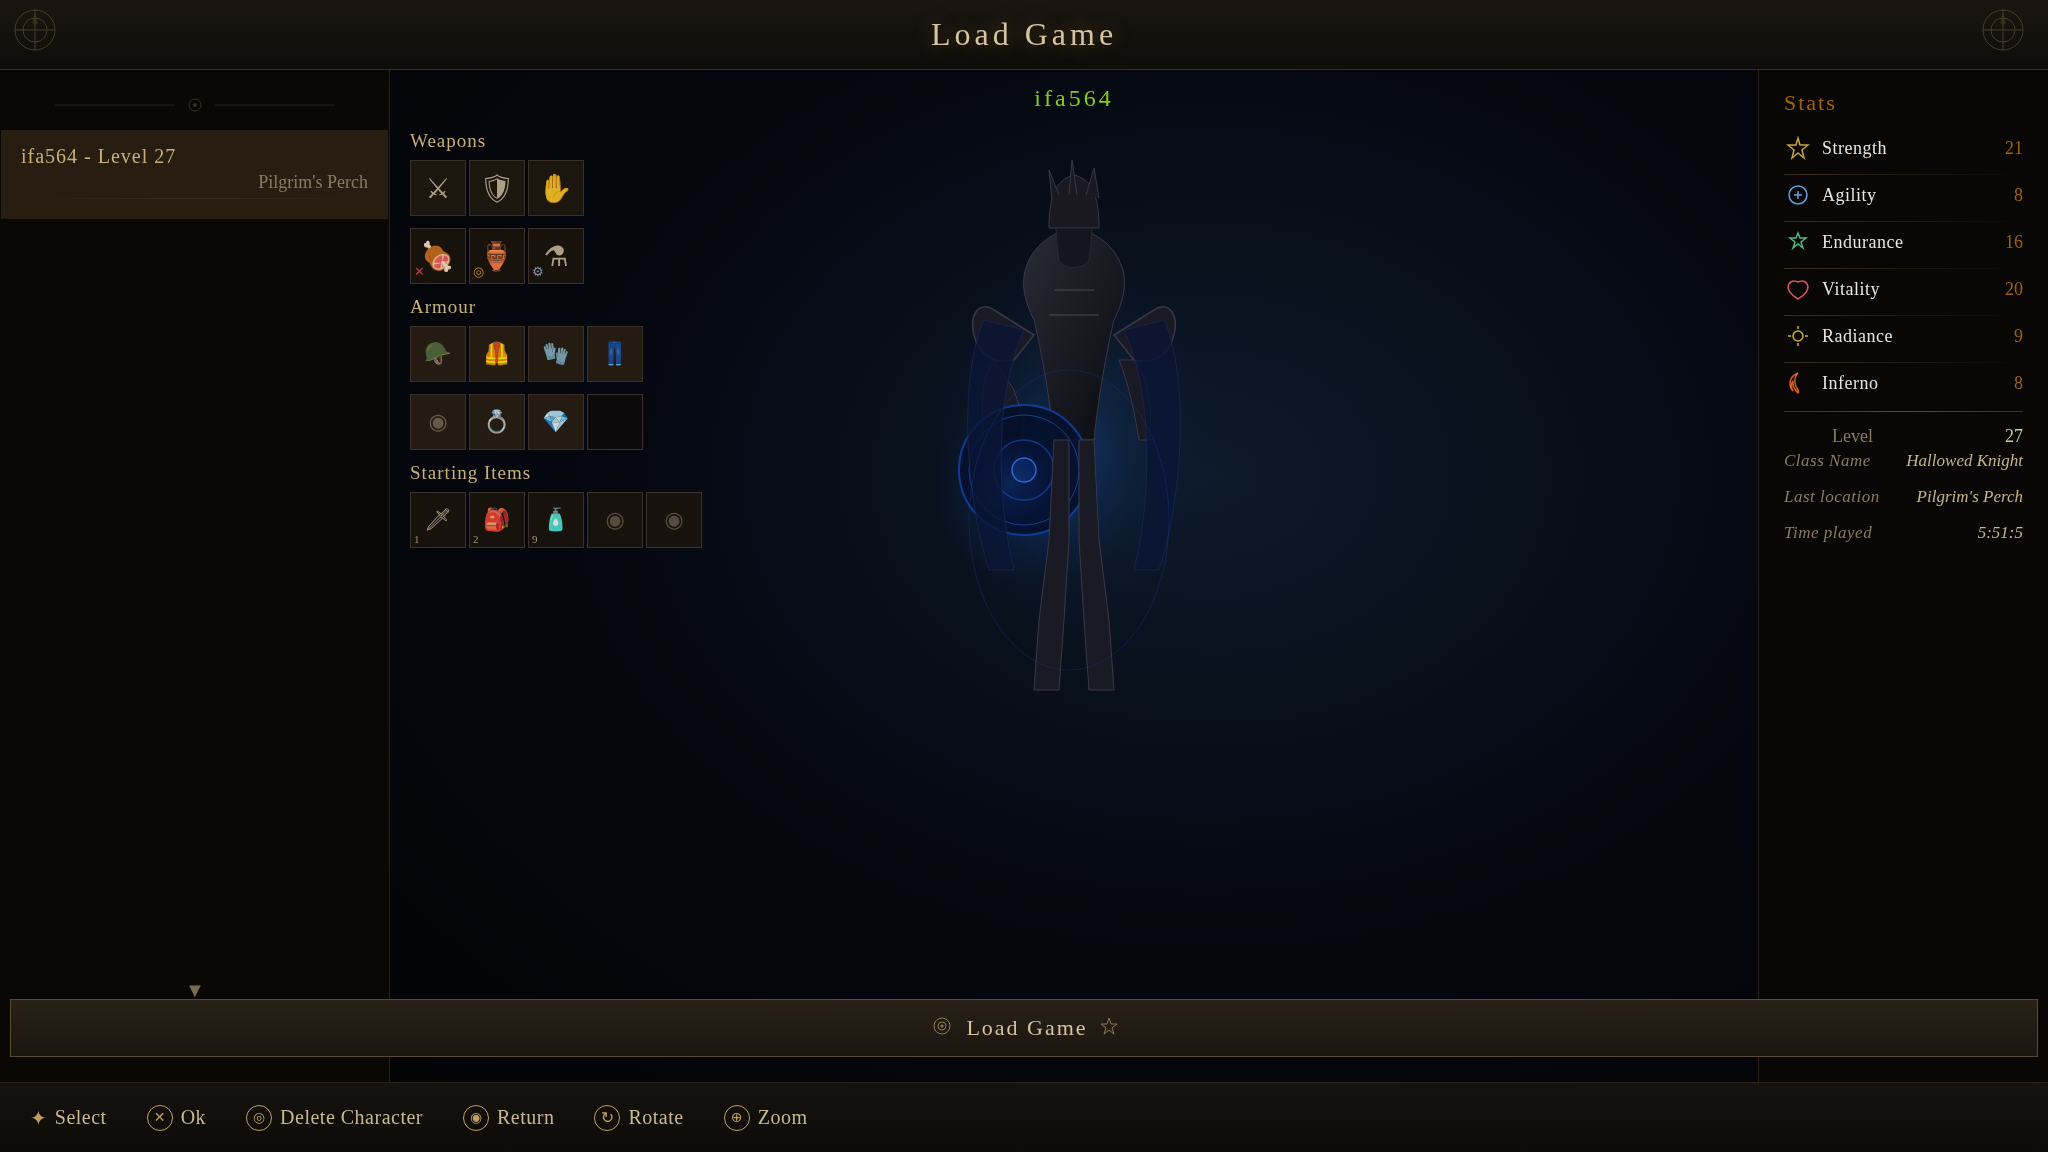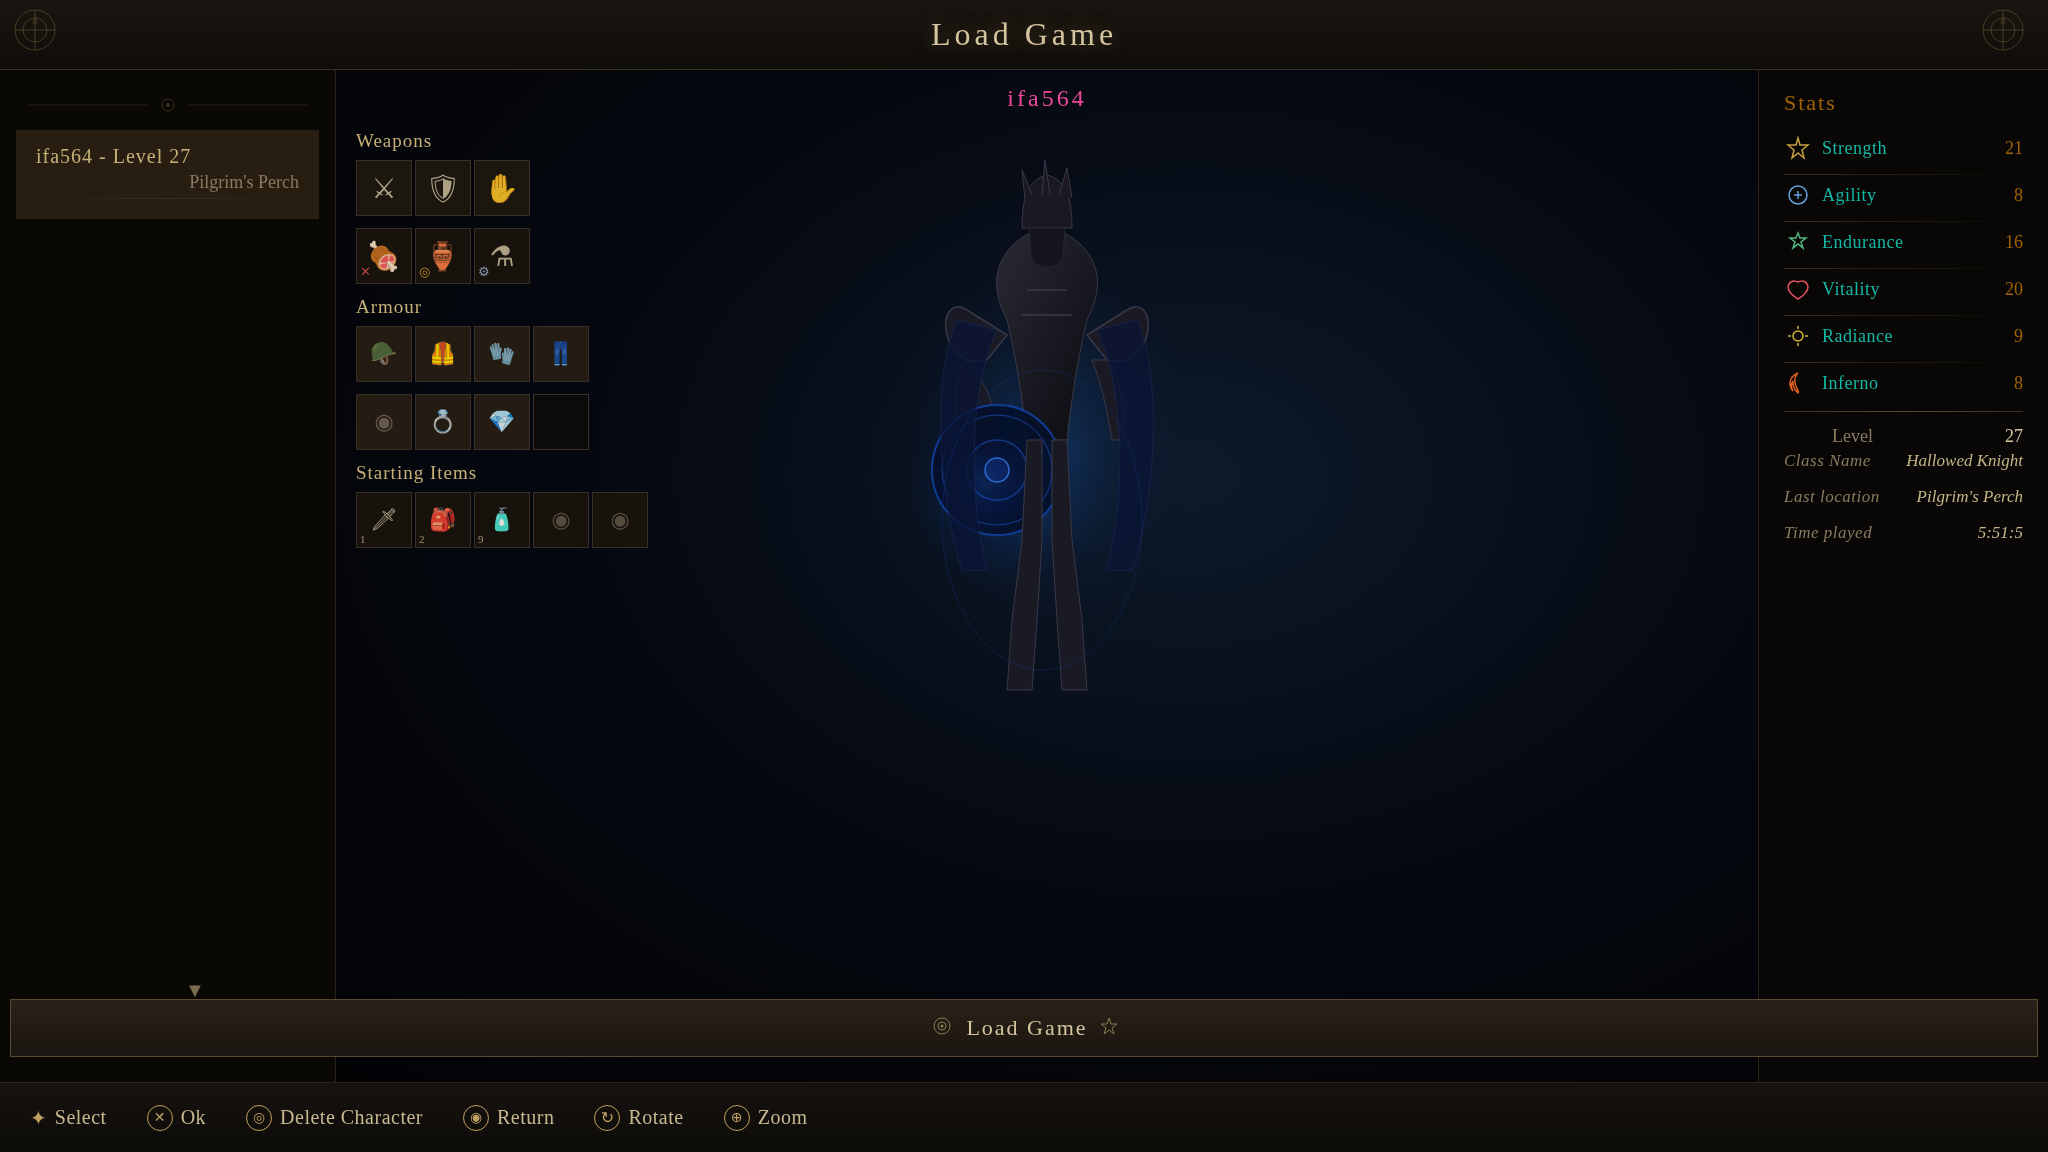--- a/index.html
+++ b/index.html
@@ -63,24 +63,24 @@
       position: absolute;
       top: 70px;
       left: 0;
       right: 0;
       bottom: 70px;
       display: flex;
     }
 
     
     #sidebar {
-      width: 336px;
+      width: 390px;
       background: rgba(10, 8, 5, 0.95);
       border-right: 1px solid #2a2218;
-      padding: 20px 16px;
+      padding: 20px 1px;
       flex-shrink: 0;
     }
 
     .save-slot {
       padding: 15px 20px;
       cursor: pointer;
       position: relative;
     }
 
     .save-slot.active {
@@ -147,21 +147,21 @@
       background: radial-gradient(ellipse at 60% 40%, #0d1a2a 0%, #050810 50%, #020305 100%);
     }
 
     #character-name {
       position: absolute;
       top: 15px;
       left: 0;
       right: 0;
       text-align: center;
       font-size: 24px;
-      color: #ec4899;
+      color: #84cc16;
       letter-spacing: 3px;
     }
 
     
     #equipment-panel {
       position: absolute;
       top: 60px;
       left: 20px;
       width: 275px;
     }
@@ -277,21 +277,21 @@
       justify-content: center;
     }
 
     .stat-icon svg {
       width: 24px;
       height: 24px;
     }
 
     .stat-name {
       font-size: 18px;
-      color: #14b8a6;
+      color: #e5e5e5;
       letter-spacing: 0.5px;
     }
 
     .stat-value {
       font-size: 18px;
       color: #a16207;
     }
 
     .stat-divider {
       height: 1px;

